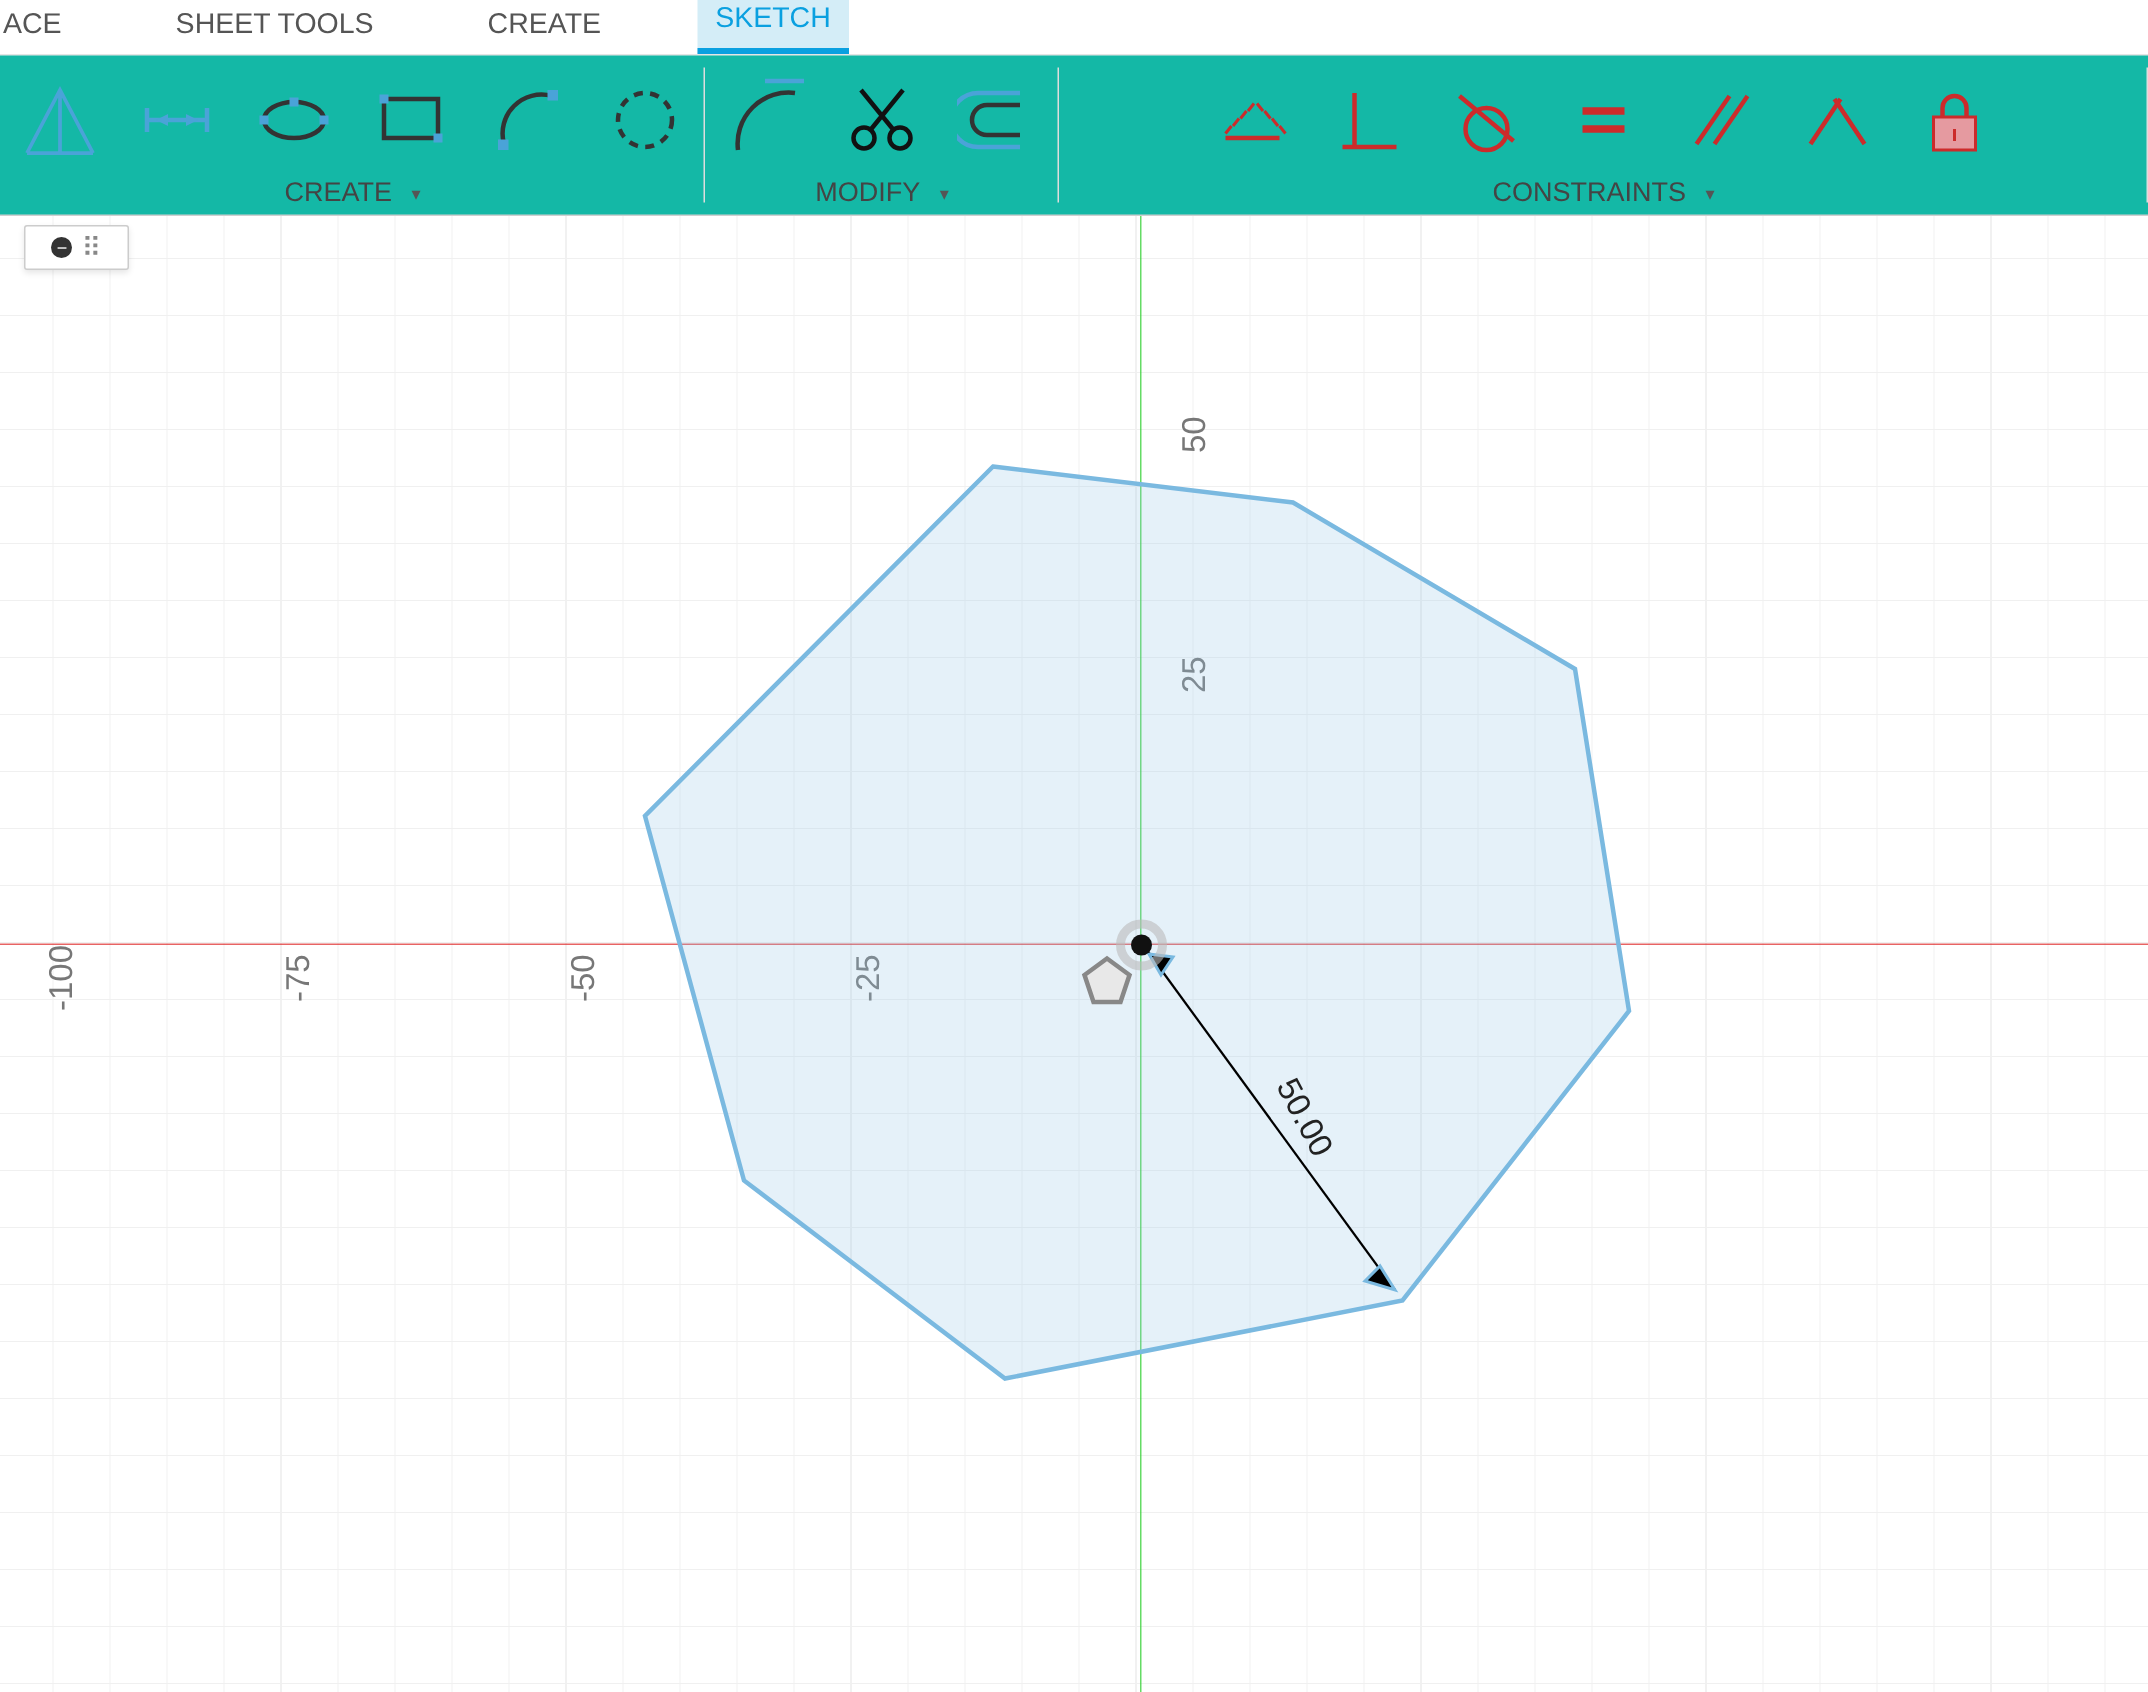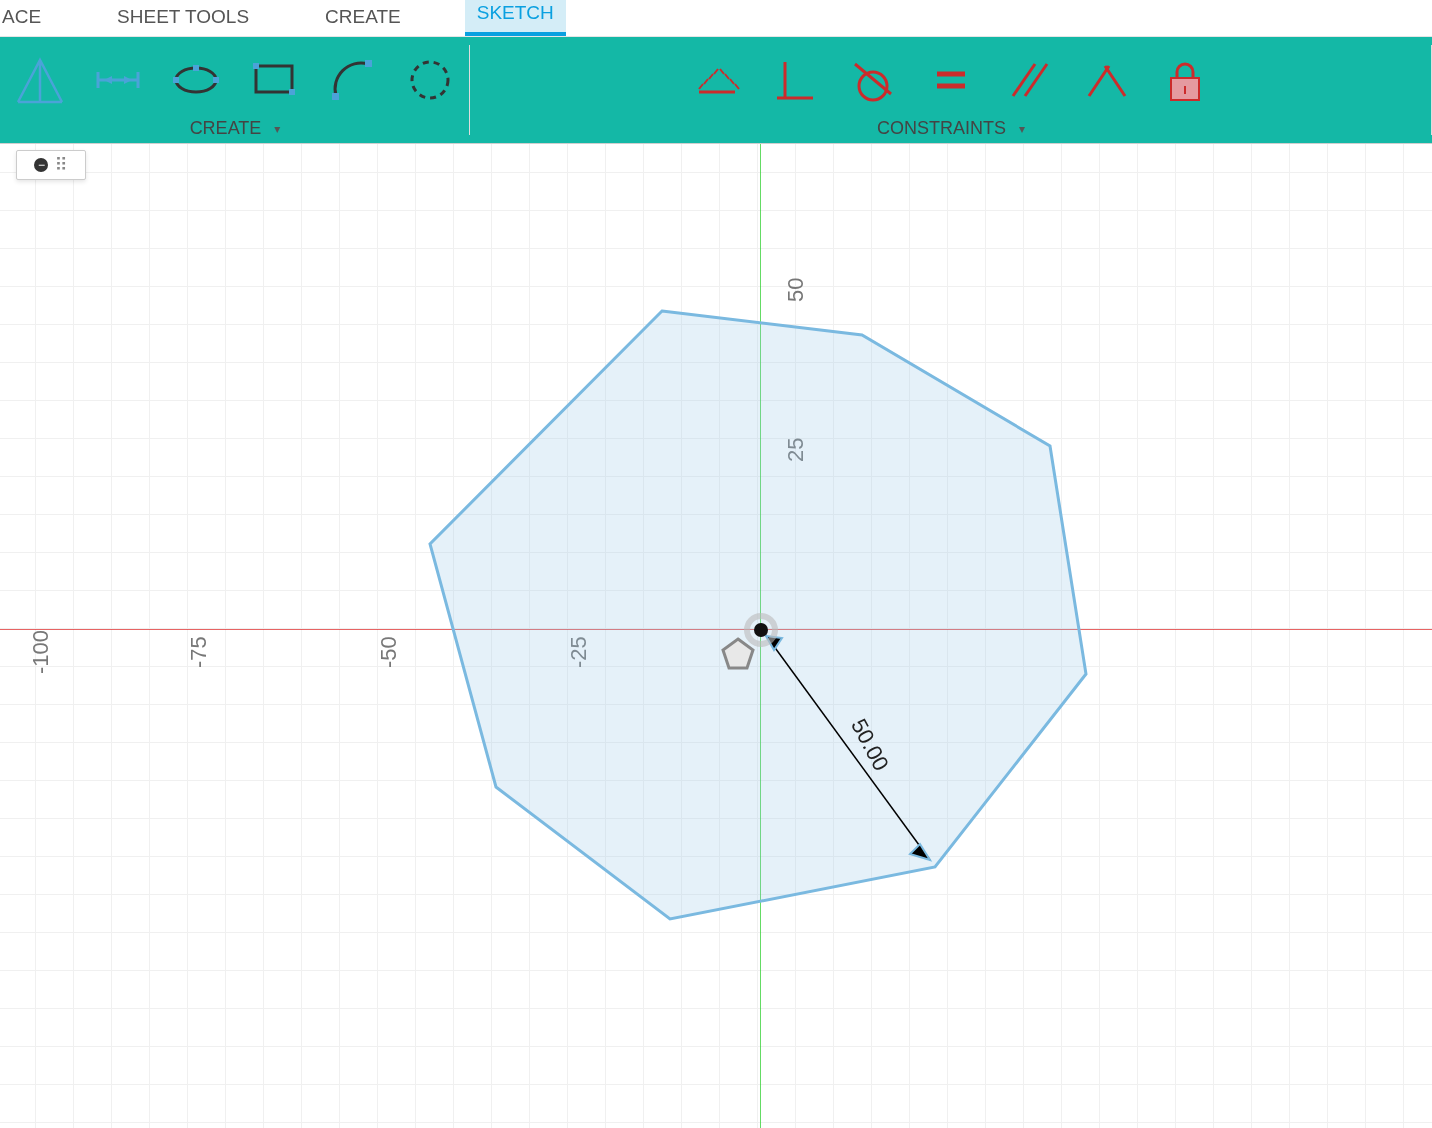--- a/index.html
+++ b/index.html
@@ -223,20 +223,45 @@
       </div>
       <div class="tool-icon">
         <svg width="56" height="56" viewBox="0 0 56 56">
             <circle cx="28" cy="28" r="18" fill="none" stroke="#333" stroke-width="3" stroke-dasharray="6 5"></circle>
           </svg>
       </div>
     </div>
     <div class="tool-label caret"><span>CREATE</span>&nbsp;</div>
   </div>
 
+  <div class="tool-group">
+    <div class="tool-icons">
+      <div class="tool-icon">
+        <svg width="60" height="60" viewBox="0 0 60 60">
+            <path d="M12 50 A 34 34 0 0 1 50 12" fill="none" stroke="#333" stroke-width="3"></path>
+            <line x1="30" y1="4" x2="56" y2="4" stroke="#4aa3d8" stroke-width="3"></line>
+          </svg>
+      </div>
+      <div class="tool-icon">
+        <svg width="56" height="56" viewBox="0 0 56 56">
+            <circle cx="16" cy="40" r="7" fill="none" stroke="#111" stroke-width="3"></circle>
+            <circle cx="40" cy="40" r="7" fill="none" stroke="#111" stroke-width="3"></circle>
+            <line x1="20" y1="35" x2="42" y2="8" stroke="#111" stroke-width="3"></line>
+            <line x1="36" y1="35" x2="14" y2="8" stroke="#111" stroke-width="3"></line>
+          </svg>
+      </div>
+      <div class="tool-icon">
+        <svg width="56" height="56" viewBox="0 0 56 56">
+            <path d="M42 10 L14 10 A 14 14 0 0 0 14 46 L42 46" fill="none" stroke="#4aa3d8" stroke-width="3"></path>
+            <path d="M42 18 L20 18 A 6 6 0 0 0 20 38 L42 38" fill="none" stroke="#333" stroke-width="3"></path>
+          </svg>
+      </div>
+    </div>
+    <div class="tool-label caret"><span>MODIFY</span>&nbsp;</div>
+  </div>
 
   <div class="tool-group" style="flex:1">
     <div class="tool-icons">
       <div class="tool-icon">
         <svg width="48" height="48" viewBox="0 0 48 48">
             <line x1="6" y1="36" x2="42" y2="36" stroke="#cc2b2b" stroke-width="3"></line>
         <path d="M6 33 l4 -5 m1 0 l4 -5 m1 0 l4 -5 m1 0 l4 -5" stroke="#cc2b2b" stroke-width="2"></path>
         <path d="M42 33 l-4 -5 m-1 0 l-4 -5 m-1 0 l-4 -5 m-1 0 l-4 -5" stroke="#cc2b2b" stroke-width="2" transform="translate(4,0)"></path>
         <path d="M6 30 L12 30 M6 24 L18 24 M6 18 L24 18" stroke="#cc2b2b" stroke-width="2" opacity="0"></path>
         </svg>

